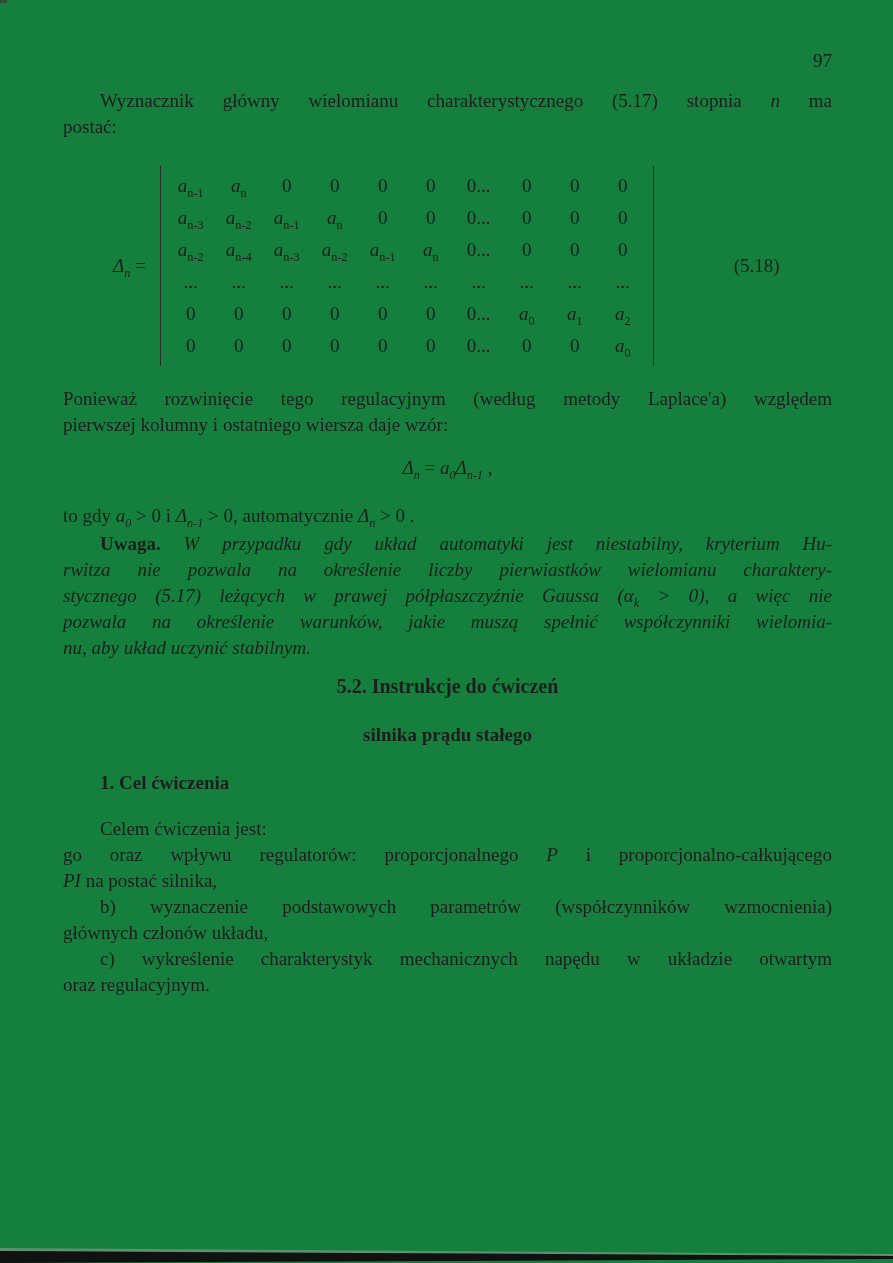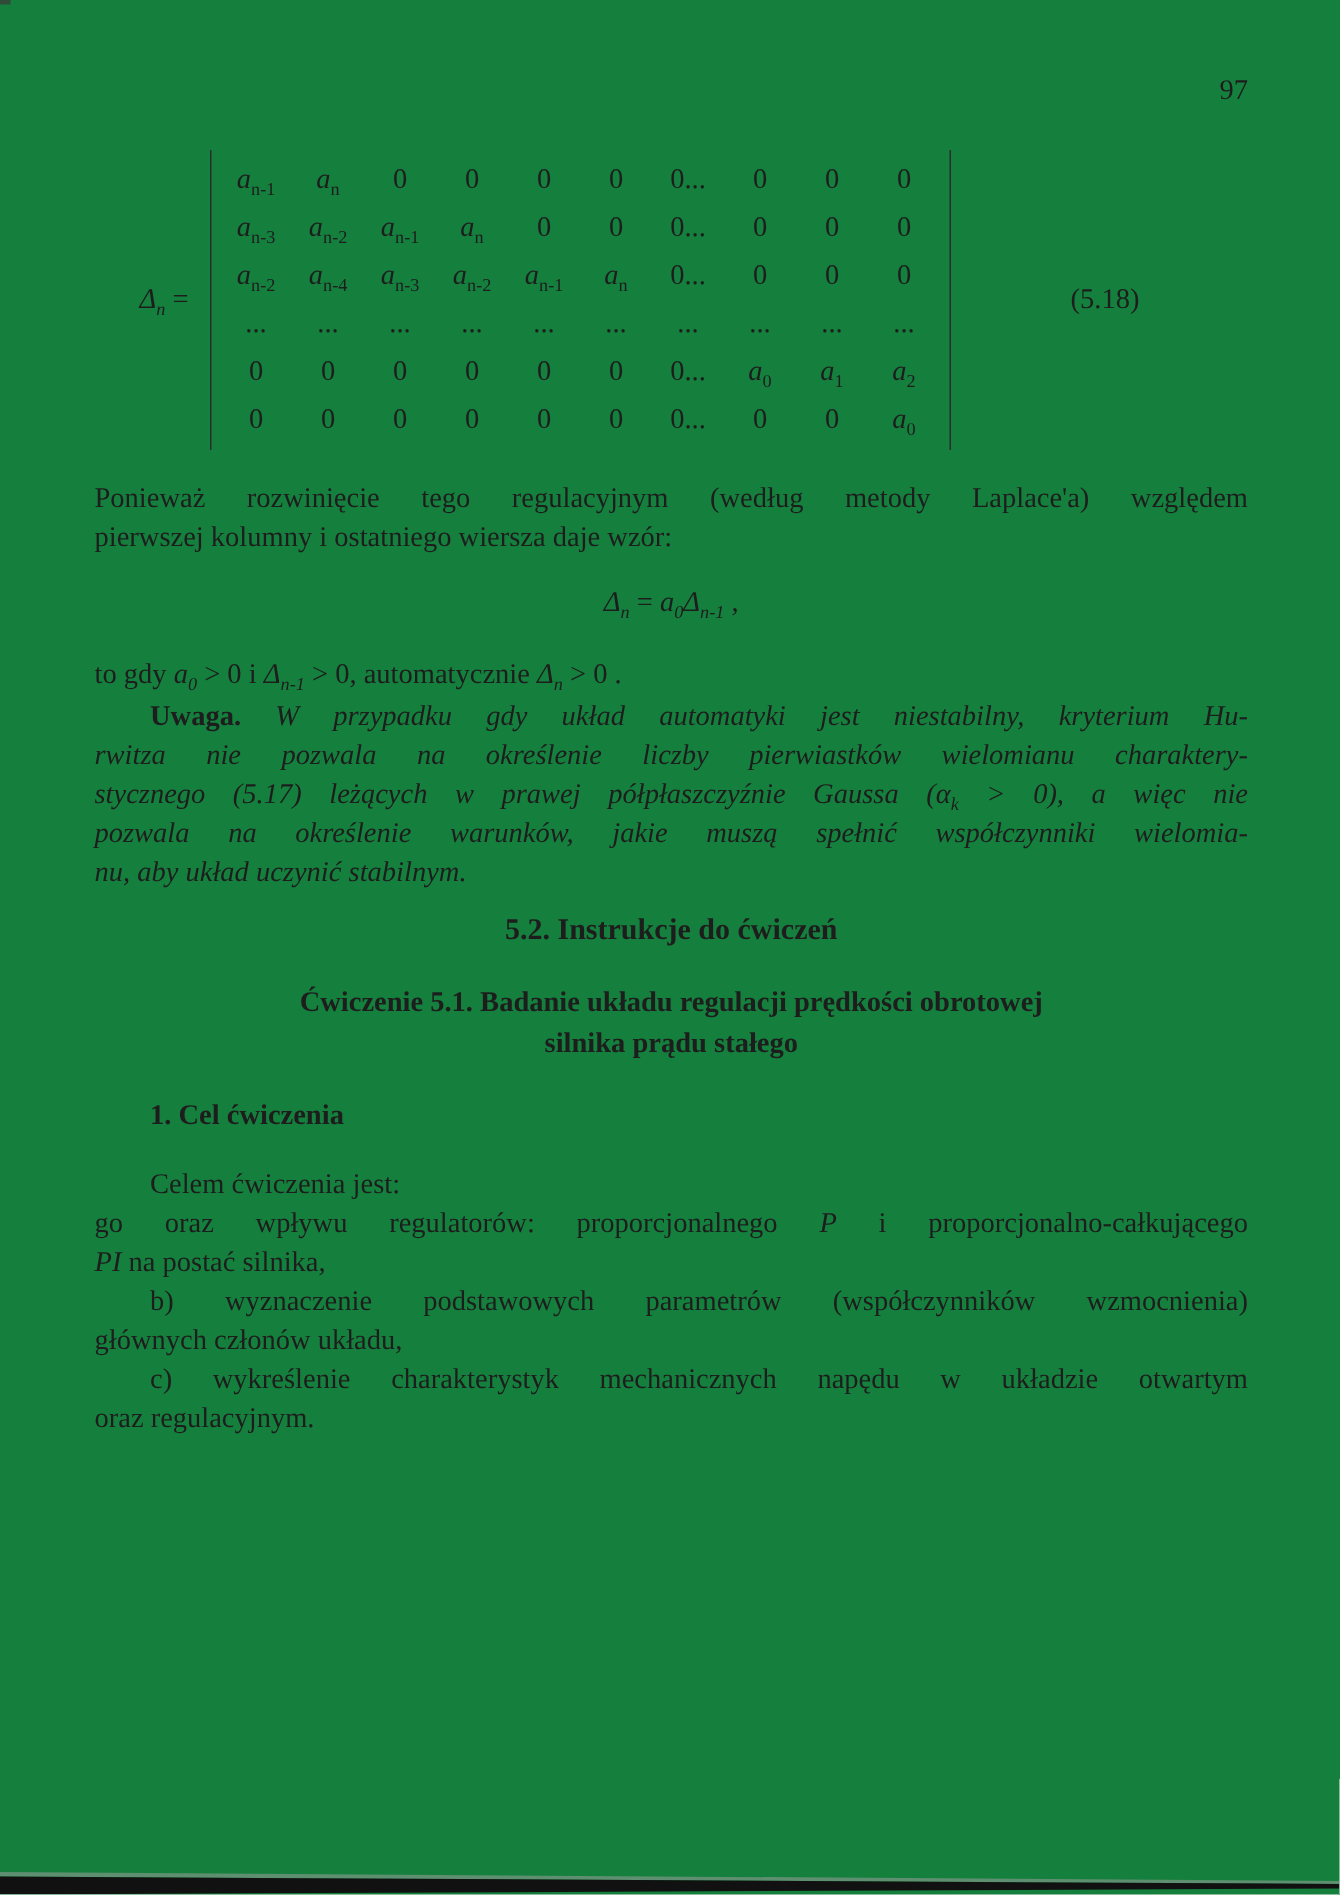--- a/index.html
+++ b/index.html
@@ -27,21 +27,21 @@
   .m-laplace { margin-top:20px; }
   .m-formula { margin-top:17px; text-align:center; }
   .m-togdy   { margin-top:22px; }
   .m-uwaga   { margin-top:2px; }
   .m-goalintro { margin-top:20px; }
 
   .eq-row {
     display:flex; align-items:center;
     margin-top:26px;
   }
-  .eq-lhs { margin-left:30px; font-size:19px; white-space:nowrap; }
+  .eq-lhs { margin-left:50px; font-size:19px; white-space:nowrap; }
   .matrix {
     margin-left:14px;
     border-left:1.5px solid #2c2c2c;
     border-right:1.5px solid #2c2c2c;
     padding:4px 6px;
   }
   .mrow { display:grid; grid-template-columns:repeat(10,48px); }
   .mcell { text-align:center; font-size:19px; line-height:32px; white-space:nowrap; }
   .eq-label { margin-left:80px; font-size:19px; }
 
@@ -67,20 +67,24 @@
 </head>
 <body>
 
 <div class="page">
   <div class="corner-mark"></div>
 
   <div class="content">
 
     <div class="page-number">97</div>
 
+    <div class="para m-intro">
+        <div class="tline jline ind"><span>Wyznacznik główny wielomianu charakterystycznego (5.17) stopnia </span><span class="it">n</span><span> ma</span></div>
+        <div class="tline"><span>postać:</span></div>
+      </div>
 
     <div class="eq-row">
       <div class="eq-lhs"><span class="it">Δ<sub>n</sub></span><span> =</span></div>
       <div class="matrix">
           <div class="mrow">
             <div class="mcell"><span class="it">a</span><sub>n-1</sub></div>
             <div class="mcell"><span class="it">a</span><sub>n</sub></div>
             <div class="mcell">0</div>
             <div class="mcell">0</div>
             <div class="mcell">0</div>
@@ -171,21 +175,20 @@
         <div class="tline jline ind"><span class="bd">Uwaga.</span><span class="it"> W przypadku gdy układ automatyki jest niestabilny, kryterium Hu-</span></div>
         <div class="tline jline"><span class="it">rwitza nie pozwala na określenie liczby pierwiastków wielomianu charaktery-</span></div>
         <div class="tline jline"><span class="it">stycznego (5.17) leżących w prawej półpłaszczyźnie Gaussa (</span><span class="it">α<sub>k</sub></span><span class="it"> &gt; 0), a więc nie</span></div>
         <div class="tline jline"><span class="it">pozwala na określenie warunków, jakie muszą spełnić współczynniki wielomia-</span></div>
         <div class="tline"><span class="it">nu, aby układ uczynić stabilnym.</span></div>
       </div>
 
     <div class="h-section">5.2. Instrukcje do ćwiczeń</div>
 
     <div class="h-exercise">
-      <div>Ćwiczenie 5.1. Badanie układu regulacji prędkości obrotowej</div>
       <div>silnika prądu stałego</div>
     </div>
 
     <div class="h-goal">1. Cel ćwiczenia</div>
 
     <div class="para m-goalintro">
         <div class="tline ind"><span>Celem ćwiczenia jest:</span></div>
       </div>
 
     <div class="para">

